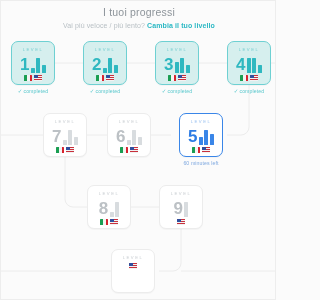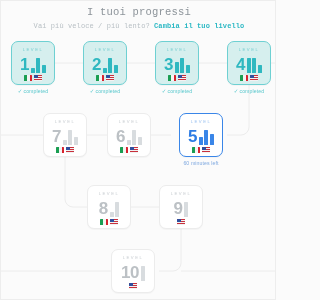--- a/index.html
+++ b/index.html
@@ -8,21 +8,21 @@
     background:#fbfbfb;
     font-family:"Liberation Sans",sans-serif;
     overflow:hidden;
     position:relative;
     border:1px solid #ededed;
     box-sizing:border-box;
   }
   #stage{position:absolute;inset:0;}
 
   
-  .header{position:absolute;top:4px;left:0;width:276px;text-align:center;font-family:Liberation Mono, monospace;}
+  .header{position:absolute;top:4px;left:0;width:276px;text-align:center;}
   .header .title{
     font-size:10.5px;color:#8d949a;letter-spacing:.2px;
     font-weight:400;line-height:14px;
   }
   .header .sub{
     margin-top:2px;font-size:7px;color:#b9c0c5;line-height:10px;
     letter-spacing:.1px;
   }
   .header .sub .link{color:#2bb8c4;font-weight:bold;}
 
@@ -338,26 +338,20 @@
     <span class="flags">
       <span class="flag us">
           <span class="stripes"></span>
           <span class="canton"></span>
         </span>
     </span>
   </div>
 
   <div class="card" style="left:110px;top:248px;">
     <span class="lvl">LEVEL</span>
-    <span class="body">
-      <span class="num">10</span>
-      <span class="bars">
-        <i style="height:15px"></i>
-      </span>
-    </span>
     <span class="flags">
       <span class="flag us">
           <span class="stripes"></span>
           <span class="canton"></span>
         </span>
     </span>
   </div>
 
 </div>
 

